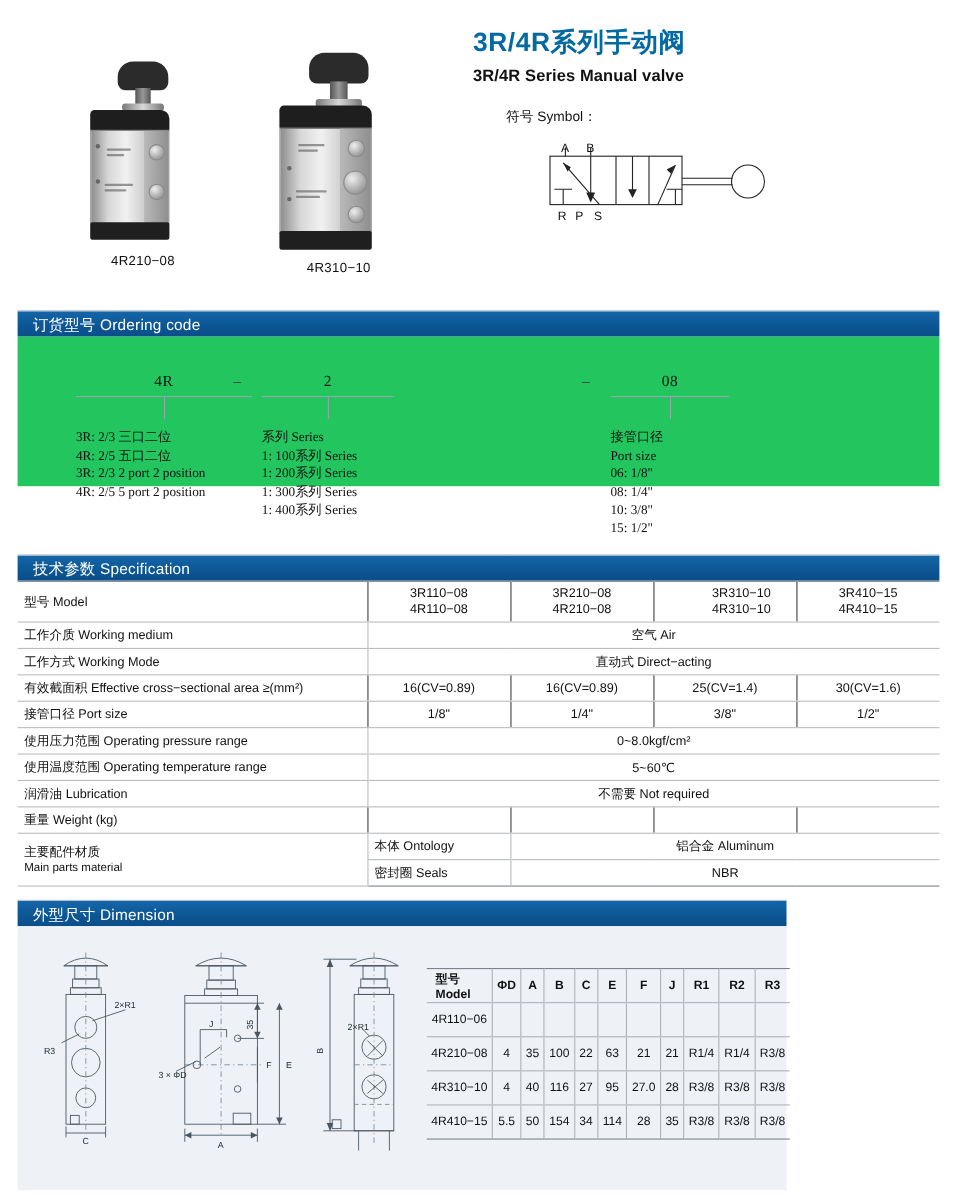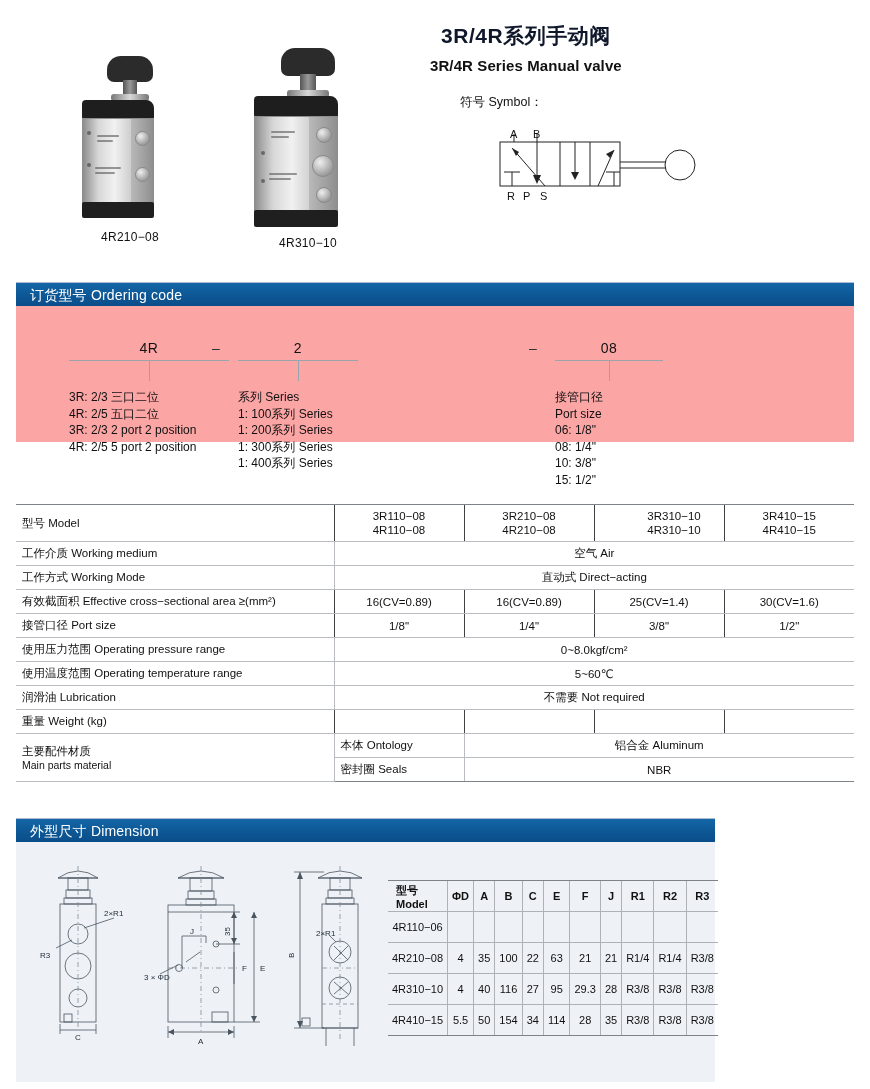--- a/index.html
+++ b/index.html
@@ -62,21 +62,21 @@
   .valve .mark {
     position: absolute; background: #4a4a4a; opacity: .55; border-radius: 1px;
   }
   .valve .dot {
     position: absolute; width: 4px; height: 4px; border-radius: 50%;
     background: #4a4a4a; opacity: .7;
   }
 
   .header-block { position: absolute; left: 430px; top: 22px; }
   .title-cn {
-    font-size: 21px; font-weight: bold; letter-spacing: .5px; color: #0f172a; text-align: center;
+    font-size: 24px; font-weight: bold; letter-spacing: .5px; color: #0369a1;
   }
   .title-en {
     font-size: 15px; font-weight: bold; margin-top: 7px; color: #111;
     letter-spacing: .1px;
   }
   .symbol-label {
     font-size: 12.5px; margin-top: 20px; margin-left: 30px; color: #111;
   }
   .symbol-wrap { position: absolute; left: 490px; top: 128px; }
 
@@ -87,21 +87,21 @@
     color: #fff; font-size: 14px; line-height: 24px;
     padding-left: 14px; letter-spacing: .2px;
     border-top: 1px solid #aebdd1;
   }
   .bar .cn { font-weight: normal; }
   .section { margin: 0 16px; }
 
   
   #ordering-section { position: absolute; left: 0; top: 282px; width: 870px; border-radius: 17px; }
   .ord-panel {
-    margin: 0 16px; background: #fca5a5; height: 136px; position: relative;
+    margin: 0 16px; background: #22c55e; height: 136px; position: relative; font-family: Liberation Serif, serif;
   }
   .ord-col { position: absolute; top: 34px; }
   .ord-code {
     font-size: 14px; text-align: center; color: #111; letter-spacing: .5px;
   }
   .ord-rule {
     border-top: 1px solid #9aa4ad; margin-top: 4px; position: relative;
   }
   .ord-rule:after {
     content: ""; position: absolute; left: 50%; top: 0; width: 1px; height: 20px;
@@ -295,20 +295,26 @@
         <div>06: 1/8"</div>
         <div>08: 1/4"</div>
         <div>10: 3/8"</div>
         <div>15: 1/2"</div>
       </div>
     </div>
   </div>
 </div>
 
 <div id="spec-section">
+  <div class="section">
+    <div class="bar">
+      <span class="cn">技术参数 </span>
+      <span>Specification</span>
+    </div>
+  </div>
 
   <table class="spec">
     <tbody>
         <tr>
       <td class="label" style="width:318px;">型号 Model</td>
       <td class="val model2" style="width:130px;">
         <div>3R110−08</div>
         <div>4R110−08</div>
       </td>
       <td class="val model2" style="width:130px;">
@@ -556,21 +562,21 @@
         <td>R1/4</td>
         <td>R3/8</td>
       </tr>
       <tr>
         <td>4R310−10</td>
         <td>4</td>
         <td>40</td>
         <td>116</td>
         <td>27</td>
         <td>95</td>
-        <td>29.3</td>
+        <td>27.0</td>
         <td>28</td>
         <td>R3/8</td>
         <td>R3/8</td>
         <td>R3/8</td>
       </tr>
       <tr>
         <td>4R410−15</td>
         <td>5.5</td>
         <td>50</td>
         <td>154</td>

